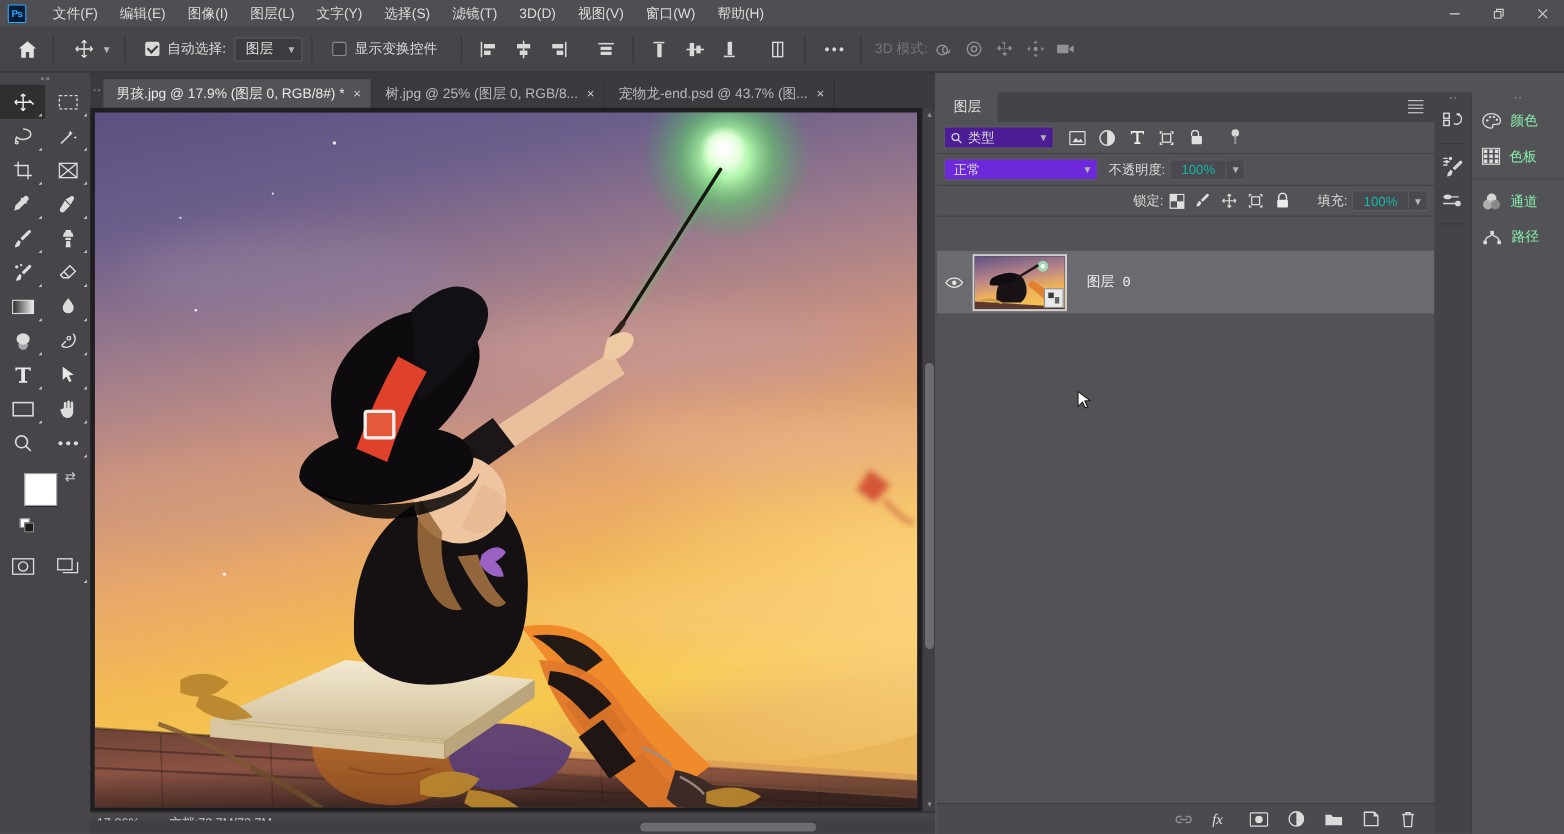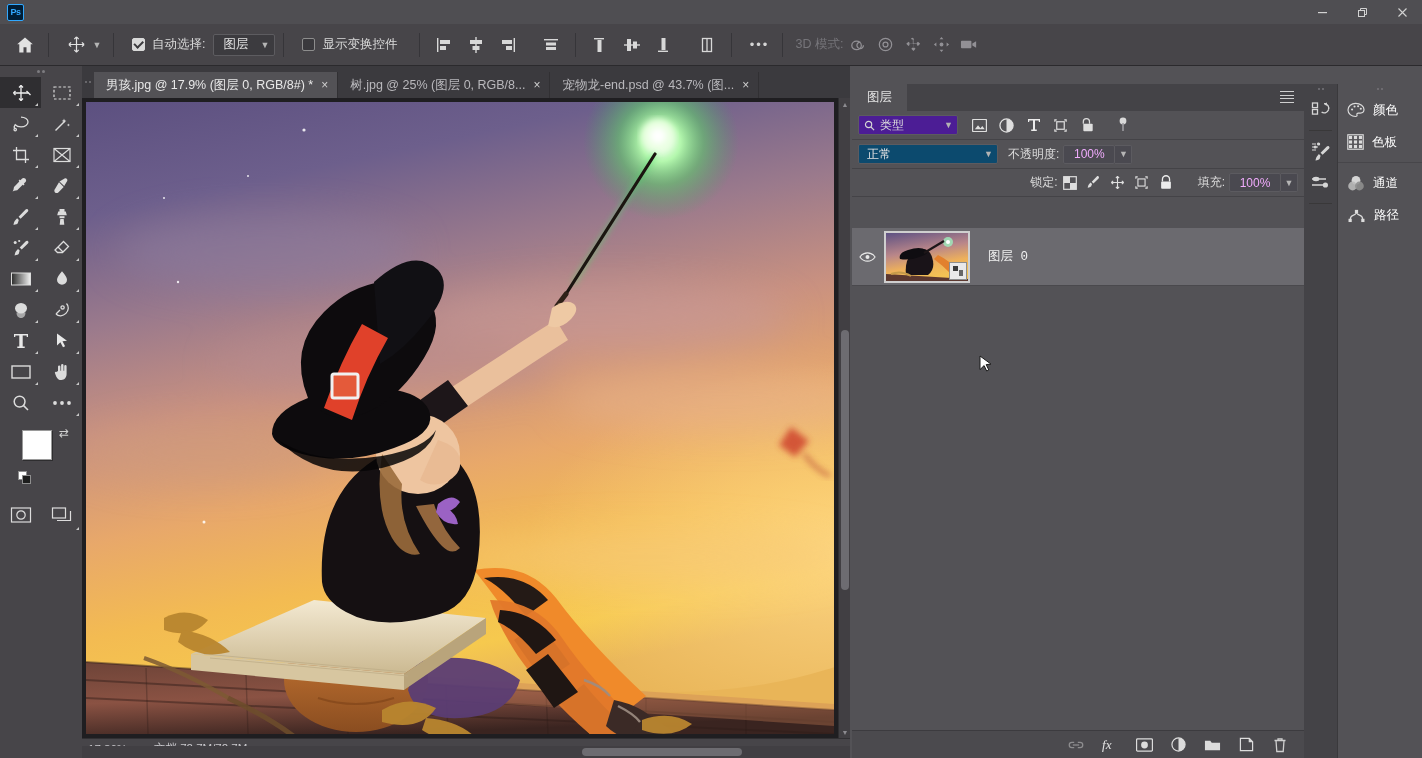--- a/index.html
+++ b/index.html
@@ -218,29 +218,29 @@
   }
   .filter-select .cv { margin-left: auto; color: #b3b3b3; font-size: 9px; }
   .ficon {
     width: 27px; height: 22px; display: flex; align-items: center; justify-content: center;
   }
   .lp-blend {
     height: 29px; display: flex; align-items: center; padding: 0 6px; gap: 0;
     border-bottom: 1px solid #444347;
   }
   .blend-select {
-    width: 140px; height: 20px; background: #0c4a6e; border: 1px solid #5c5b60;
+    width: 140px; height: 20px; background: #6d28d9; border: 1px solid #5c5b60;
     border-radius: 2px; display: flex; align-items: center;
     padding: 0 4px 0 8px; color: #e0e0e0; font-size: 12px;
   }
   .blend-select .cv { margin-left: auto; color: #b3b3b3; font-size: 9px; }
   .lbl { color: #dcdcdc; font-size: 12px; margin-left: 10px; white-space: nowrap;}
   .numfield {
     width: 52px; height: 19px; background: #4a4950; border: 1px solid #5c5b60;
-    border-radius: 2px; color: #f0abfc; font-size: 12px; margin-left: 4px;
+    border-radius: 2px; color: #14b8a6; font-size: 12px; margin-left: 4px;
     display: flex; align-items: center; justify-content: center;
   }
   .stepper {
     width: 17px; height: 19px; background: #4a4950; border: 1px solid #5c5b60;
     border-left: none; border-radius: 0 2px 2px 0; color: #b5b5b5; font-size: 9px;
     display: flex; align-items: center; justify-content: center;
   }
   .lp-lock {
     height: 28px; display: flex; align-items: center; padding: 0 6px;
     border-bottom: 1px solid #444347;
@@ -291,36 +291,49 @@
   .dock-div { height:1px; background:#393839; margin: 4px 5px; }
 
   .rightdock {
     position: absolute; left: 1338px; top: 84px; width: 84px; height: 674px;
     background: #535256;
   }
   .rd-grip { height: 10px; display:flex;align-items:center;justify-content:center;gap:2px;}
   .rd-grip i{width:2px;height:2px;background:#76757a;border-radius:50%;display:block;}
   .rd-item {
     height: 32px; display: flex; align-items: center; gap: 8px; padding-left: 9px;
-    color: #ffffff; font-size: 12.5px;
+    color: #86efac; font-size: 12.5px;
   }
   .rd-sep { height: 1px; background: #47464a; margin: 4px 0; }
 
   
   .cursor {
     position: absolute; left: 979px; top: 355px; z-index: 60; pointer-events: none;
   }
 </style>
 </head>
 <body>
 
 <div class="app">
 
   <div class="titlebar">
     <div class="ps-logo">Ps</div>
+    <div class="menubar" id="menubar">
+        <div class="menu-item">文件(F)</div>
+        <div class="menu-item">编辑(E)</div>
+        <div class="menu-item">图像(I)</div>
+        <div class="menu-item">图层(L)</div>
+        <div class="menu-item">文字(Y)</div>
+        <div class="menu-item">选择(S)</div>
+        <div class="menu-item">滤镜(T)</div>
+        <div class="menu-item">3D(D)</div>
+        <div class="menu-item">视图(V)</div>
+        <div class="menu-item">窗口(W)</div>
+        <div class="menu-item">帮助(H)</div>
+      </div>
     <div class="win-controls">
       <div class="win-btn">
         <svg width="11" height="11" viewBox="0 0 11 11">
             <rect x="1" y="5" width="9" height="1.2" fill="#d2d2d2"></rect>
           </svg>
       </div>
       <div class="win-btn">
         <svg width="11" height="11" viewBox="0 0 11 11" fill="none" stroke="#d2d2d2" stroke-width="1">
           <rect x="1.5" y="3.5" width="6" height="6"></rect>
             <path d="M3.5 3.5V1.5h6v6h-2"></path>

